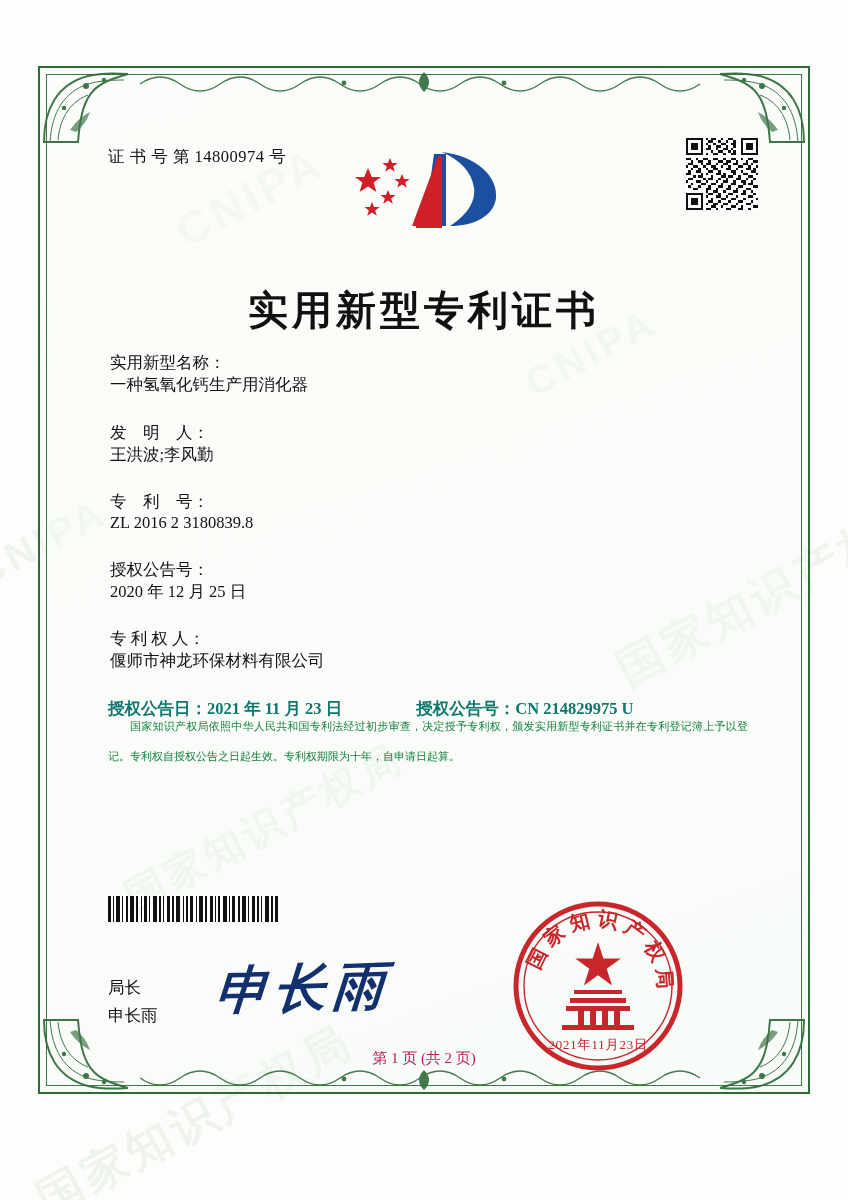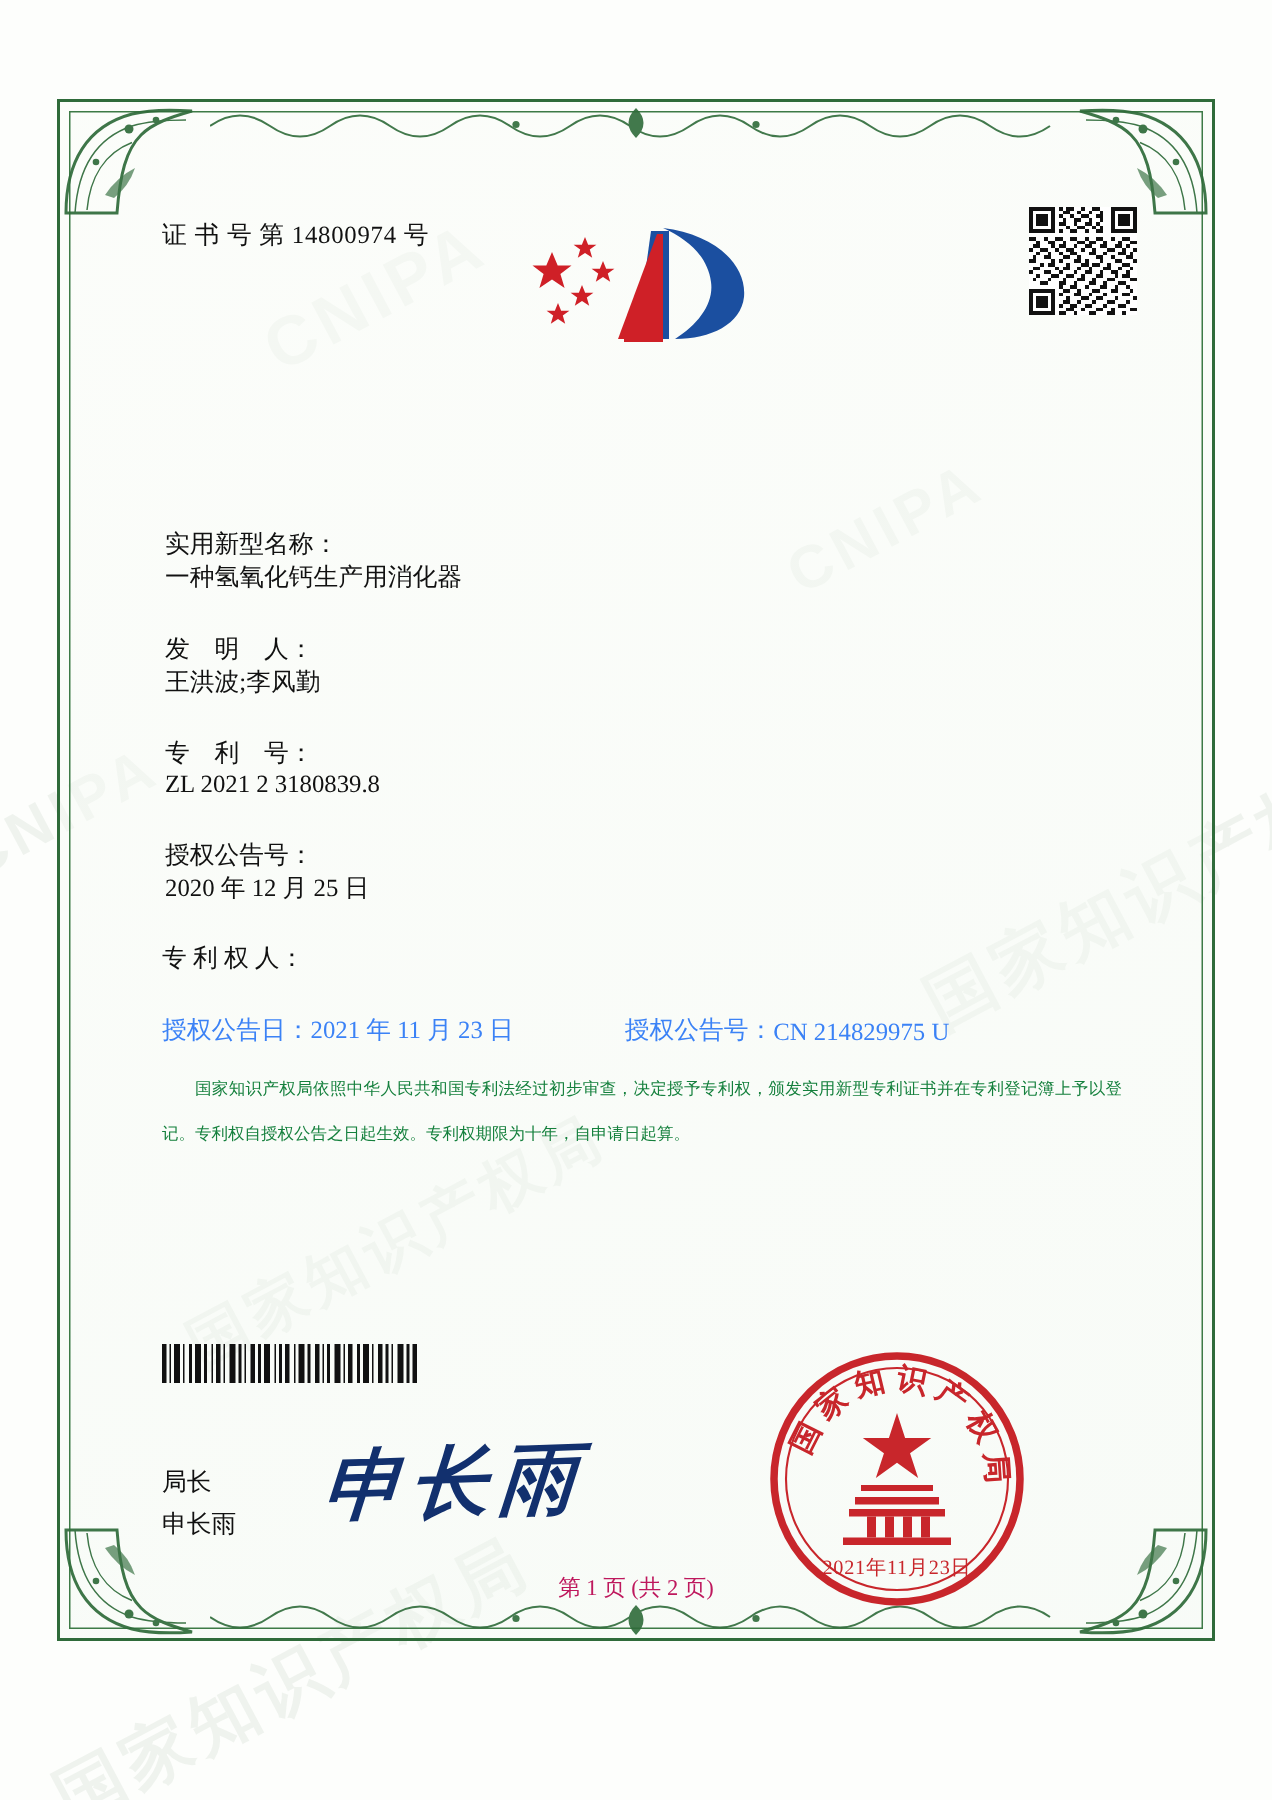--- a/index.html
+++ b/index.html
@@ -90,21 +90,21 @@
     font-size: 40px; font-weight: bold;
     letter-spacing: 4px; color: #111;
     font-family: "Liberation Serif", serif;
   }
 
   .fields { position: absolute; left: 62px; top: 278px; width: 640px; }
   .field { display: flex; align-items: baseline; margin-bottom: 25.5px; font-size: 16.5px; color: #111; flex-direction: column; }
   .f-label { white-space: pre; }
   .f-value { margin-left: 2px; }
 
-  .pubrow { display: flex; align-items: flex-end; font-size: 16.5px; color:#3b82f6; margin-bottom: 10px;}
+  .pubrow { display: flex; align-items: center; font-size: 16.5px; color:#0f766e; margin-bottom: 10px; font-weight: bold;}
   .pubrow .gap { display:inline-block; width: 74px; }
 
   .para {
     position: absolute; left: 62px; width: 640px;
     font-size: 11px; line-height: 30px; color: #15803d;
     text-align: justify; text-indent: 2em;
   }
   .para.p1 { top: 626px; }
   .para.p2 { top: 722px; }
 
@@ -425,40 +425,42 @@
         <g fill="#cf2027">
           <polygon points="22,22 25.8,31 35,31 27.6,36.6 30.4,46 22,40.4 13.6,46 16.4,36.6 9,31 18.2,31"></polygon>
           <polygon points="44,12 46.1,17.1 51.6,17.1 47.2,20.4 48.8,25.8 44,22.6 39.2,25.8 40.8,20.4 36.4,17.1 41.9,17.1"></polygon>
           <polygon points="56,28 58.1,33.1 63.6,33.1 59.2,36.4 60.8,41.8 56,38.6 51.2,41.8 52.8,36.4 48.4,33.1 53.9,33.1"></polygon>
           <polygon points="42,44 44.1,49.1 49.6,49.1 45.2,52.4 46.8,57.8 42,54.6 37.2,57.8 38.8,52.4 34.4,49.1 39.9,49.1"></polygon>
           <polygon points="26,56 28.1,61.1 33.6,61.1 29.2,64.4 30.8,69.8 26,66.6 21.2,69.8 22.8,64.4 18.4,61.1 23.9,61.1"></polygon>
         </g>
       </svg>
     </div>
 
+    <h1 class="title">实用新型专利证书</h1>
 
     <div class="fields">
       <div class="field">
         <span class="f-label">实用新型名称：</span>
         <span class="f-value">一种氢氧化钙生产用消化器</span>
       </div>
       <div class="field">
         <span class="f-label">发　明　人：</span>
         <span class="f-value">王洪波;李风勤</span>
       </div>
       <div class="field">
         <span class="f-label">专　利　号：</span>
-        <span class="f-value">ZL 2021 2 3180839.8</span>
+        <span class="f-value">ZL 2016 2 3180839.8</span>
       </div>
       <div class="field">
         <span class="f-label">授权公告号：</span>
         <span class="f-value">2020 年 12 月 25 日</span>
       </div>
       <div class="field">
         <span class="f-label">专 利 权 人：</span>
+        <span class="f-value">偃师市神龙环保材料有限公司</span>
       </div>
       <div class="pubrow">
         <span>授权公告日：</span>
         <span>2021 年 11 月 23 日</span>
         <span class="gap"></span>
         <span>授权公告号：</span>
         <span>CN 214829975 U</span>
       </div>
     </div>
 

